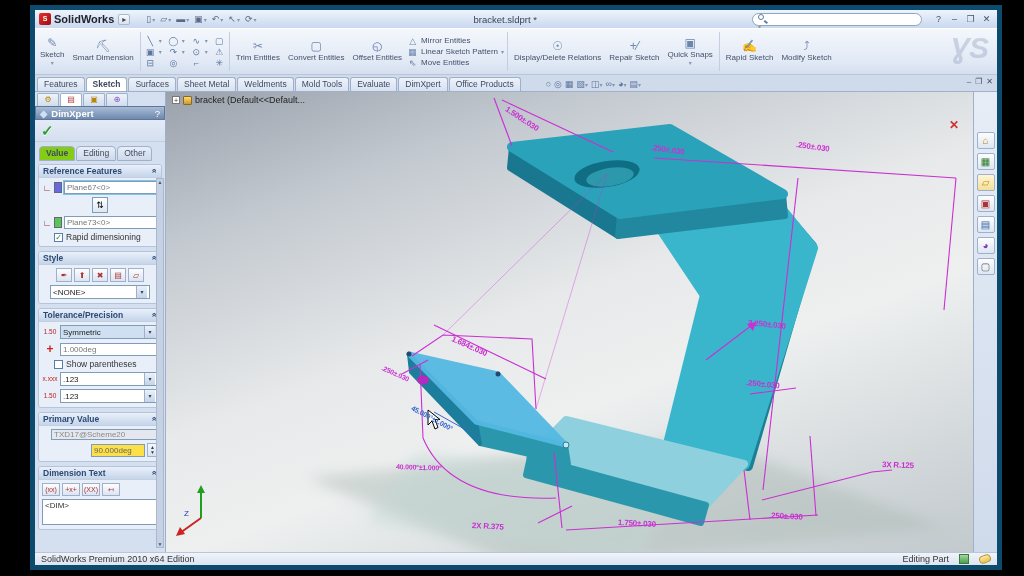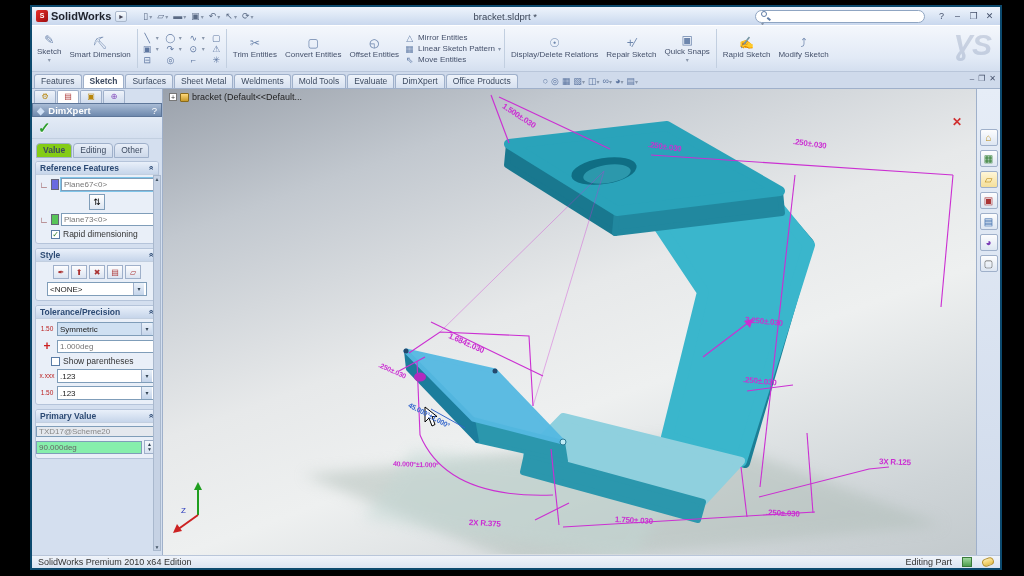--- a/index.html
+++ b/index.html
@@ -1,18 +1,18 @@
 <!DOCTYPE html>
 <html><head>
 <meta charset="utf-8">
 <style>
   html,body{margin:0;padding:0;background:#000;}
   *{box-sizing:border-box;font-family:"Liberation Sans",sans-serif;}
   #stage{position:relative;width:1024px;height:576px;background:#000;overflow:hidden;}
-  #appwin{position:absolute;left:30px;top:5px;width:972px;height:565px;background:#dde6f3;display:flex;flex-direction:column;border:2px solid #0c4a6e;}
+  #appwin{position:absolute;left:30px;top:5px;width:972px;height:565px;background:#dde6f3;display:flex;flex-direction:column;border:5px solid #0c4a6e;}
   
   .titlebar{height:18px;background:linear-gradient(#eef4fc,#c9d8ee);display:flex;align-items:center;padding:0 4px;gap:4px;flex:0 0 auto;}
   .swlogo{display:flex;align-items:center;gap:3px;}
   .swcube{width:12px;height:12px;background:linear-gradient(135deg,#e8302a,#9d0c10);border-radius:2px;color:#fff;font-size:7px;font-weight:bold;text-align:center;line-height:12px;}
   .swname{font-size:11px;font-weight:bold;color:#20242e;}
   .menuarrow{font-size:8px;color:#445;background:linear-gradient(#f7fafd,#d6e2f2);border:1px solid #aab8cc;padding:0 3px;border-radius:2px;}
   .qa{display:flex;align-items:center;gap:1px;margin-left:10px;}
   .qabtn{display:flex;align-items:center;font-size:9px;color:#5a6a84;padding:0 2px;}
   .qabtn .car{font-size:6px;color:#8a97ab;margin-left:1px;}
   .doc-title{flex:1;text-align:center;font-size:9.5px;color:#3a4456;}
@@ -390,32 +390,47 @@
             </div>
           </div>
         </div>
       </div>
 
       <div class="grp">
         <div class="grph">
           <span>Primary Value</span>
           <span class="chev">»</span>
         </div>
-        <div class="grpb" style="padding-left:0;">
+        <div class="grpb" style="padding-left:12px;">
           <input class="pin" style="background: rgb(228, 232, 238); color: rgb(136, 136, 136);" value="TXD17@Scheme20">
           <div class="prow">
-            <input class="pin" style="background: #86efac; color: rgb(102, 102, 102);" value="90.000deg">
+            <input class="pin" style="background: #fde047; color: rgb(102, 102, 102); margin-left: 40px;" value="90.000deg">
             <div class="spin">
                   <span>▲</span>
                   <span>▼</span>
                 </div>
           </div>
         </div>
       </div>
 
+      <div class="grp">
+        <div class="grph">
+          <span>Dimension Text</span>
+          <span class="chev">»</span>
+        </div>
+        <div class="grpb">
+          <div class="dtbtns">
+            <span class="dtbtn">(xx)</span>
+            <span class="dtbtn">+x+</span>
+            <span class="dtbtn">(XX)</span>
+            <span class="dtbtn">↤</span>
+          </div>
+          <div class="dimtext">&lt;DIM&gt;</div>
+        </div>
+      </div>
 
       <div class="pscroll">
         <span>▲</span>
         <span>▼</span>
       </div>
     </div>
 
     <div class="viewport">
       <svg width="817" height="465" viewBox="0 0 817 465" style="position:absolute;left:0;top:0;">
         <defs>

